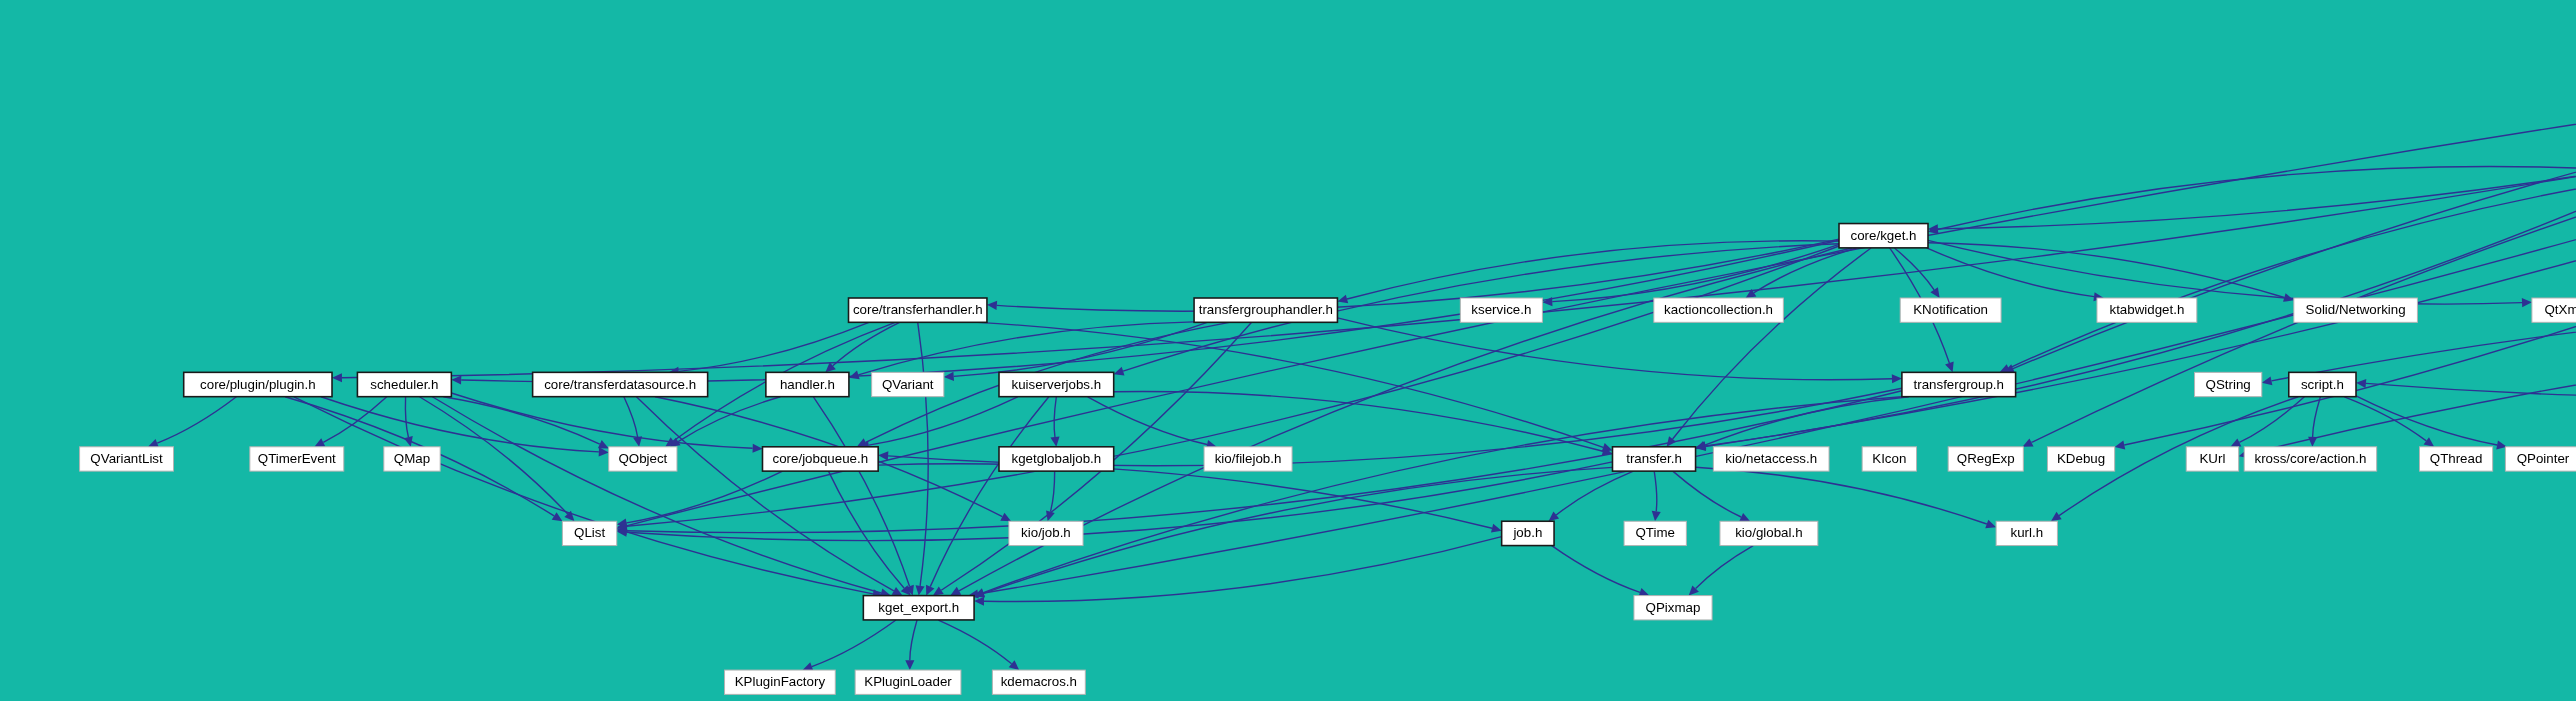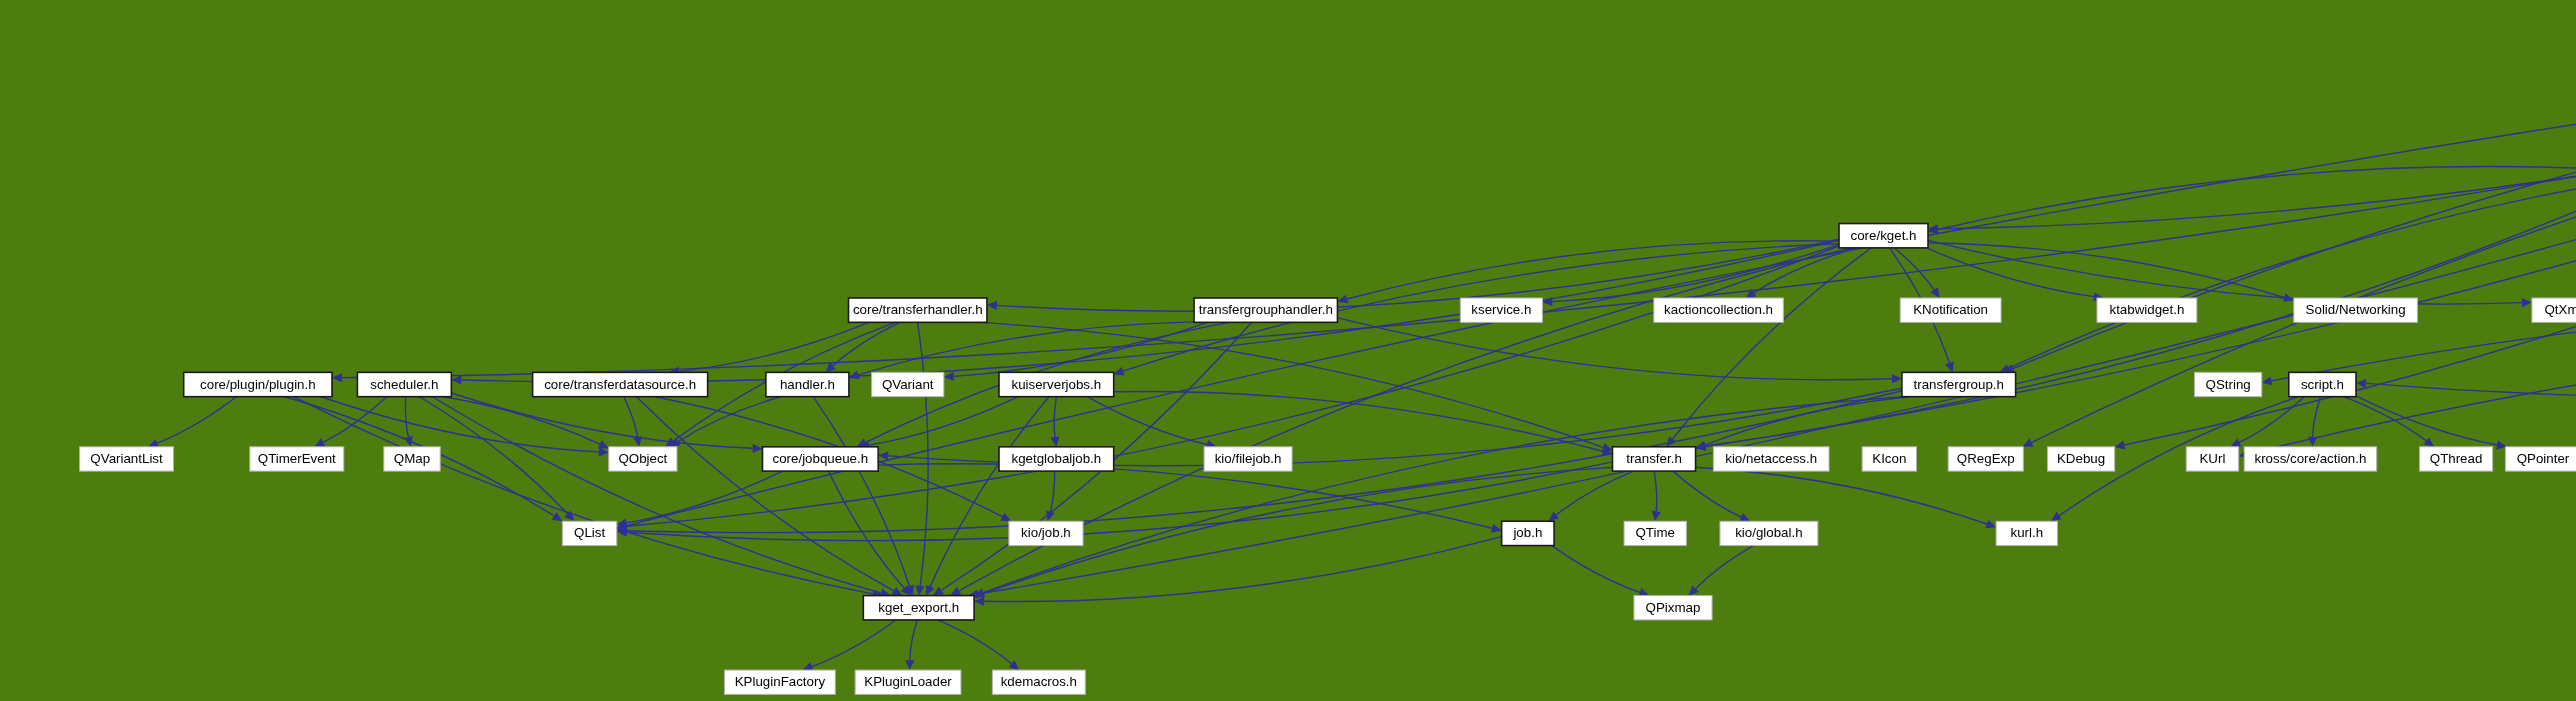--- a/index.html
+++ b/index.html
@@ -1,17 +1,17 @@
 <!DOCTYPE html>
 <html><head>
 <meta charset="utf-8">
 <style>
   html,body{margin:0;padding:0;background:#ffffff;}
   body{font-family:"Liberation Sans",sans-serif;}
-  #graph-wrap{position:relative;width:2576px;height:701px;background:#4d7c0f;overflow:hidden;}
+  #graph-wrap{position:relative;width:2576px;height:701px;background:#14b8a6;overflow:hidden;}
   svg{position:absolute;left:0;top:0;width:2576px;height:701px;}
   .edge{fill:none;stroke:#2e3192;stroke-width:1.4;}
   .arrow{fill:#2e3192;stroke:none;}
   .node rect{stroke-width:1;}
   .node text{font-family:"Liberation Sans",sans-serif;font-size:13.5px;fill:#000000;text-anchor:middle;dominant-baseline:middle;}
   .n-root rect{fill:#bfbfbf;stroke:#404040;stroke-width:1.6;}
   .n-local rect{fill:#ffffff;stroke:#1a1a1a;stroke-width:1.6;}
   .n-ext rect{fill:#ffffff;stroke:#b3b3b3;stroke-width:1;}
 </style>
 </head>

